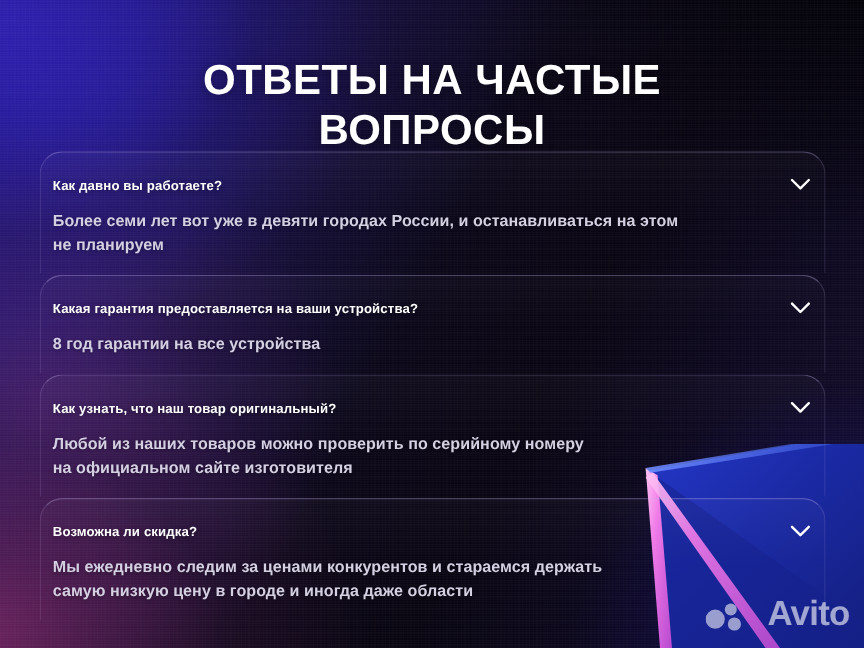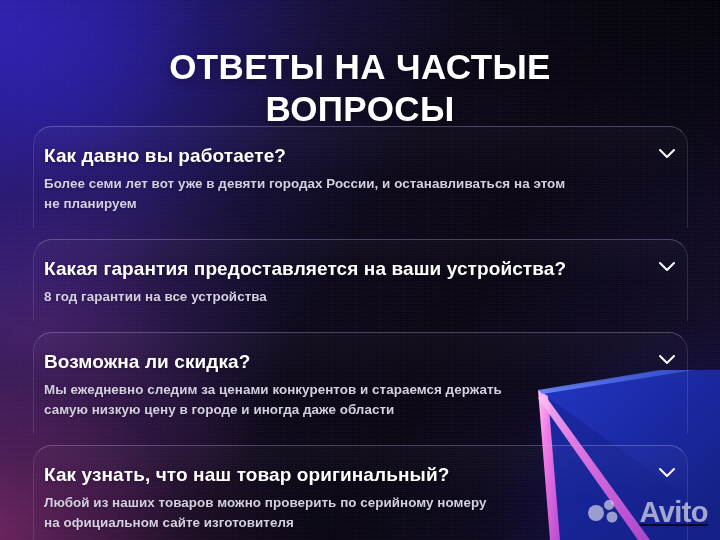--- a/index.html
+++ b/index.html
@@ -122,25 +122,25 @@
     border-right: 1px solid rgba(196,180,235,0.17);
     border-bottom: none;
     border-top-left-radius: 19px;
     border-top-right-radius: 19px;
     padding: 18px 58px 14px 10px;
     box-sizing: border-box;
     background: linear-gradient(180deg,
         rgba(255,255,255,0.028) 0%,
         rgba(255,255,255,0.0) 60%);
   }
-  .faq-item + .faq-item { margin-top: 11px; }
+  .faq-item + .faq-item { margin-top: 1px; }
 
   .faq-q {
     color: #ffffff;
-    font-size: 19px;
+    font-size: 11px;
     font-weight: bold;
     line-height: 21px;
     letter-spacing: 0.1px;
     margin: 0 0 8px 0;
     text-shadow: 0 1px 4px rgba(0,0,0,0.35);
   }
 
   .faq-a {
     color: #d4d0e2;
     font-size: 13.4px;
@@ -160,25 +160,24 @@
     height: 14px;
     display: block;
   }
 
   
   .watermark {
     position: absolute;
     right: 12px;
     bottom: 13px;
     display: flex;
-    align-items: flex-start;
+    align-items: flex-end;
     gap: 22px;
     pointer-events: none;
     opacity: 0.70;
-    text-decoration: underline;
   }
   .watermark .wm-dots { display: block; }
   .watermark .wm-text {
     color: rgba(255,255,255,0.86);
     font-size: 29px;
     font-weight: bold;
     line-height: 29px;
     letter-spacing: -0.6px;
   }
 </style>
@@ -236,32 +235,32 @@
 
     <div class="faq-item">
       <p class="faq-q">Какая гарантия предоставляется на ваши устройства?</p>
       <p class="faq-a">8 год гарантии на все устройства</p>
       <svg class="faq-chevron" viewBox="0 0 20 14" aria-hidden="true">
         <path d="M3 4 L10 11 L17 4" fill="none" stroke="#ffffff" stroke-width="2" stroke-linecap="round" stroke-linejoin="round"></path>
       </svg>
     </div>
 
     <div class="faq-item">
+      <p class="faq-q">Как узнать, что наш товар оригинальный?</p>
+      <p class="faq-a">Любой из наших товаров можно проверить по серийному номеру
+на официальном сайте изготовителя</p>
+      <svg class="faq-chevron" viewBox="0 0 20 14" aria-hidden="true">
+        <path d="M3 4 L10 11 L17 4" fill="none" stroke="#ffffff" stroke-width="2" stroke-linecap="round" stroke-linejoin="round"></path>
+      </svg>
+    </div>
+
+    <div class="faq-item">
       <p class="faq-q">Возможна ли скидка?</p>
       <p class="faq-a">Мы ежедневно следим за ценами конкурентов и стараемся держать
 самую низкую цену в городе и иногда даже области</p>
-      <svg class="faq-chevron" viewBox="0 0 20 14" aria-hidden="true">
-        <path d="M3 4 L10 11 L17 4" fill="none" stroke="#ffffff" stroke-width="2" stroke-linecap="round" stroke-linejoin="round"></path>
-      </svg>
-    </div>
-
-    <div class="faq-item">
-      <p class="faq-q">Как узнать, что наш товар оригинальный?</p>
-      <p class="faq-a">Любой из наших товаров можно проверить по серийному номеру
-на официальном сайте изготовителя</p>
       <svg class="faq-chevron" viewBox="0 0 20 14" aria-hidden="true">
         <path d="M3 4 L10 11 L17 4" fill="none" stroke="#ffffff" stroke-width="2" stroke-linecap="round" stroke-linejoin="round"></path>
       </svg>
     </div>
 
   </div>
 
   <div class="watermark">
     <svg class="wm-dots" width="30" height="26" viewBox="0 0 30 26" aria-hidden="true">
       <circle cx="8" cy="15" r="8" fill="rgba(255,255,255,0.80)"></circle>

